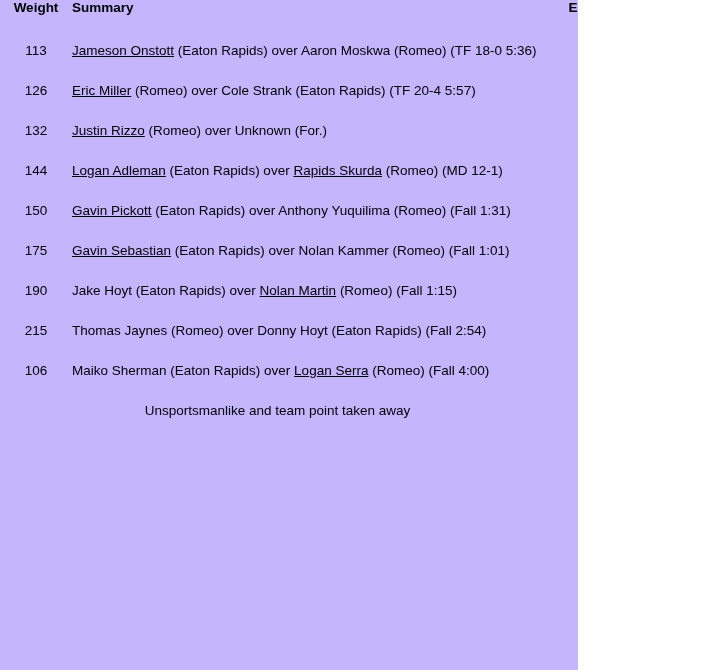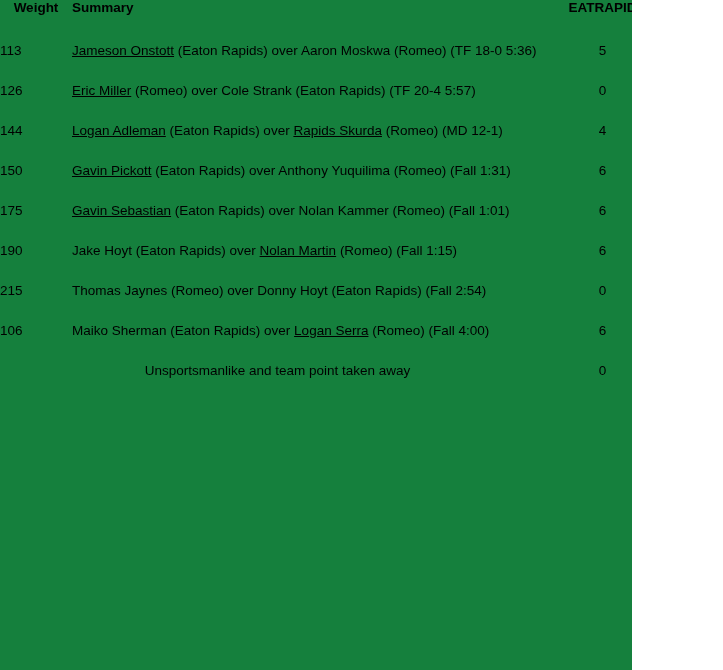--- a/index.html
+++ b/index.html
@@ -1,23 +1,23 @@
 <!DOCTYPE html>
 <html><head>
 <meta charset="utf-8">
 <style>
   html, body {
     margin: 0;
     padding: 0;
     background: #ffffff;
   }
   .page {
-    width: 632px;
+    width: 578px;
     height: 670px;
-    background: #15803d;
+    background: #c4b5fd;
     color: #000000;
     font-family: "Liberation Sans", sans-serif;
     font-size: 13.5px;
     overflow: hidden;
   }
   table.results {
     width: 723px;
     border-collapse: collapse;
     table-layout: fixed;
   }
@@ -36,21 +36,21 @@
     font-size: 13.5px;
   }
   th.col-weight { text-align: center; }
   th.col-summary { text-align: left; padding-left: 18px; }
   th.col-t1 { text-align: center; margin-top: 16px; }
   th.col-t2 { text-align: center; padding-top: 1px; padding-right: 10px; }
   tbody td {
     height: 40px;
     vertical-align: middle;
   }
-  td.col-weight { text-align: left; }
+  td.col-weight { text-align: center; }
   td.col-summary { text-align: left; padding-left: 18px; }
   td.col-t1 { text-align: center; }
   td.col-t2 { text-align: center; padding-right: 10px; }
   td.footer-label { text-align: center; margin-left: 12px; }
   .u {
     text-decoration: underline;
     cursor: pointer;
   }
 </style>
 </head>
@@ -77,20 +77,26 @@
           <td class="col-weight">113</td>
           <td class="col-summary"><span class="u">Jameson Onstott</span><span> (Eaton Rapids) over Aaron Moskwa (Romeo) (TF 18-0 5:36)</span></td>
           <td class="col-t1">5</td>
           <td class="col-t2">0</td>
         </tr>
         <tr>
           <td class="col-weight">126</td>
           <td class="col-summary"><span class="u">Eric Miller</span><span> (Romeo) over Cole Strank (Eaton Rapids) (TF 20-4 5:57)</span></td>
           <td class="col-t1">0</td>
           <td class="col-t2">5</td>
+        </tr>
+        <tr>
+          <td class="col-weight">132</td>
+          <td class="col-summary"><span class="u">Justin Rizzo</span><span> (Romeo) over Unknown (For.)</span></td>
+          <td class="col-t1">0</td>
+          <td class="col-t2">6</td>
         </tr>
         <tr>
           <td class="col-weight">144</td>
           <td class="col-summary"><span class="u">Logan Adleman</span><span> (Eaton Rapids) over </span><span class="u">Rapids Skurda</span><span> (Romeo) (MD 12-1)</span></td>
           <td class="col-t1">4</td>
           <td class="col-t2">0</td>
         </tr>
         <tr>
           <td class="col-weight">150</td>
           <td class="col-summary"><span class="u">Gavin Pickott</span><span> (Eaton Rapids) over Anthony Yuquilima (Romeo) (Fall 1:31)</span></td>

